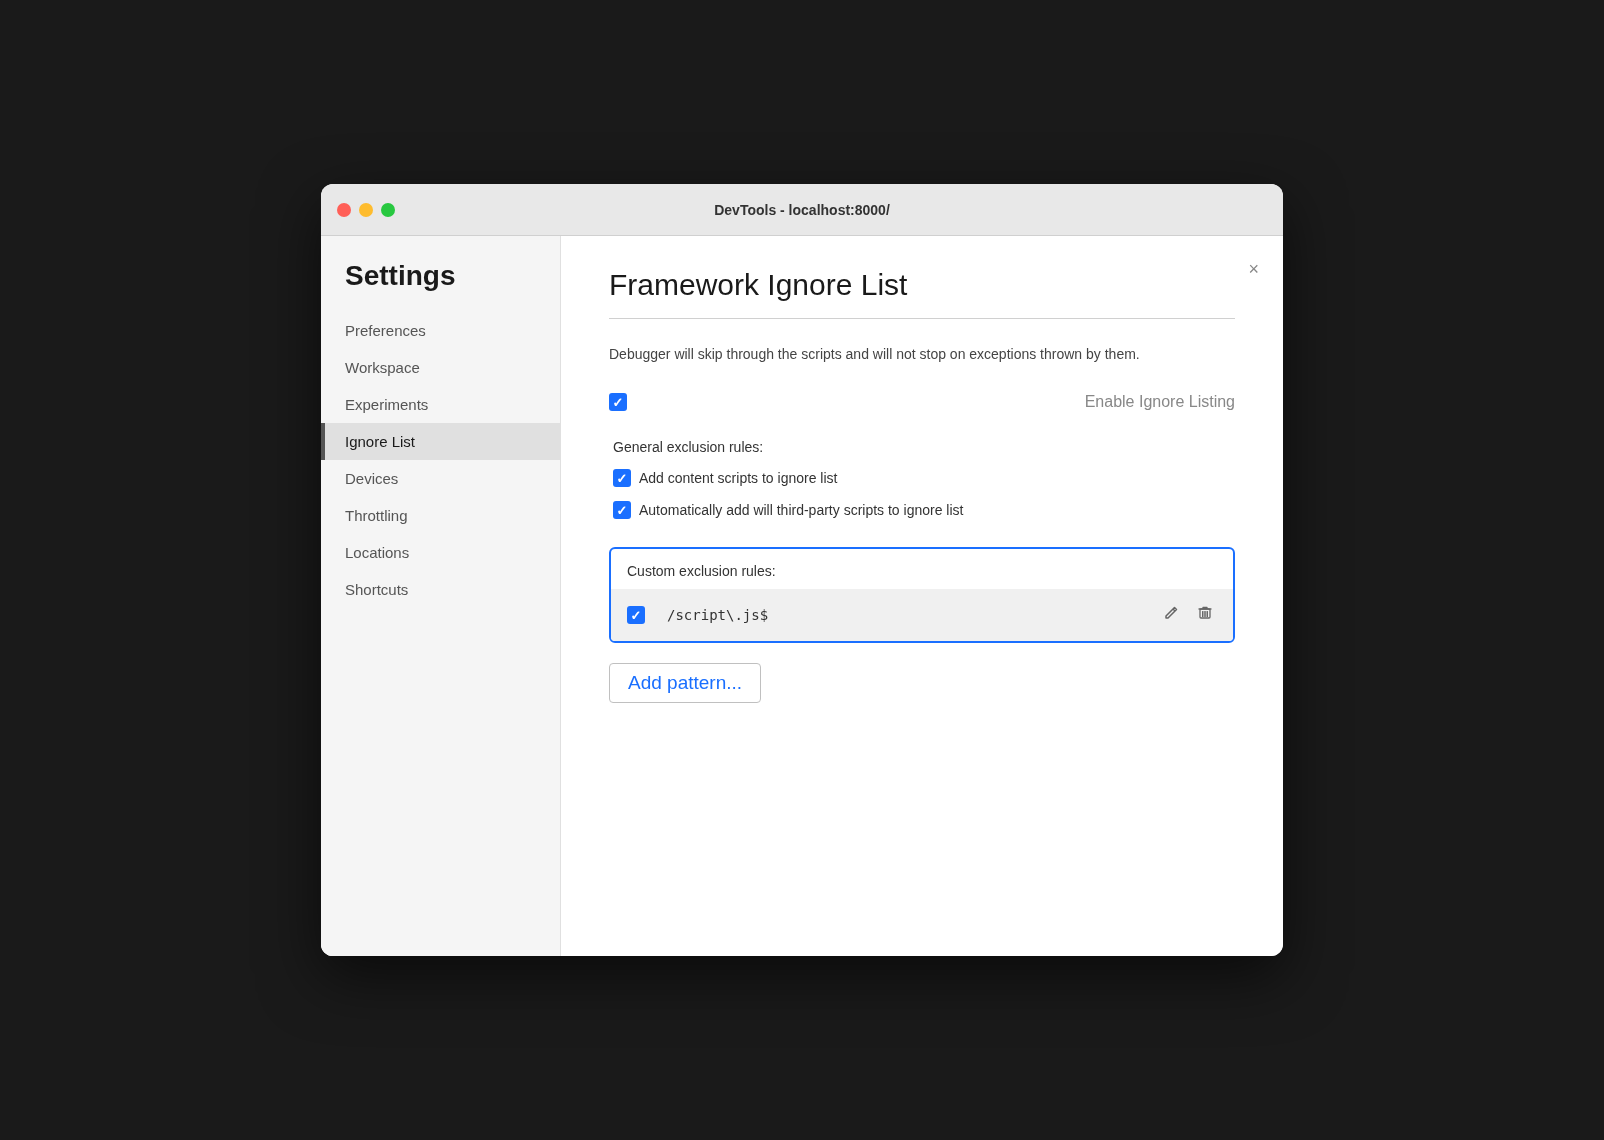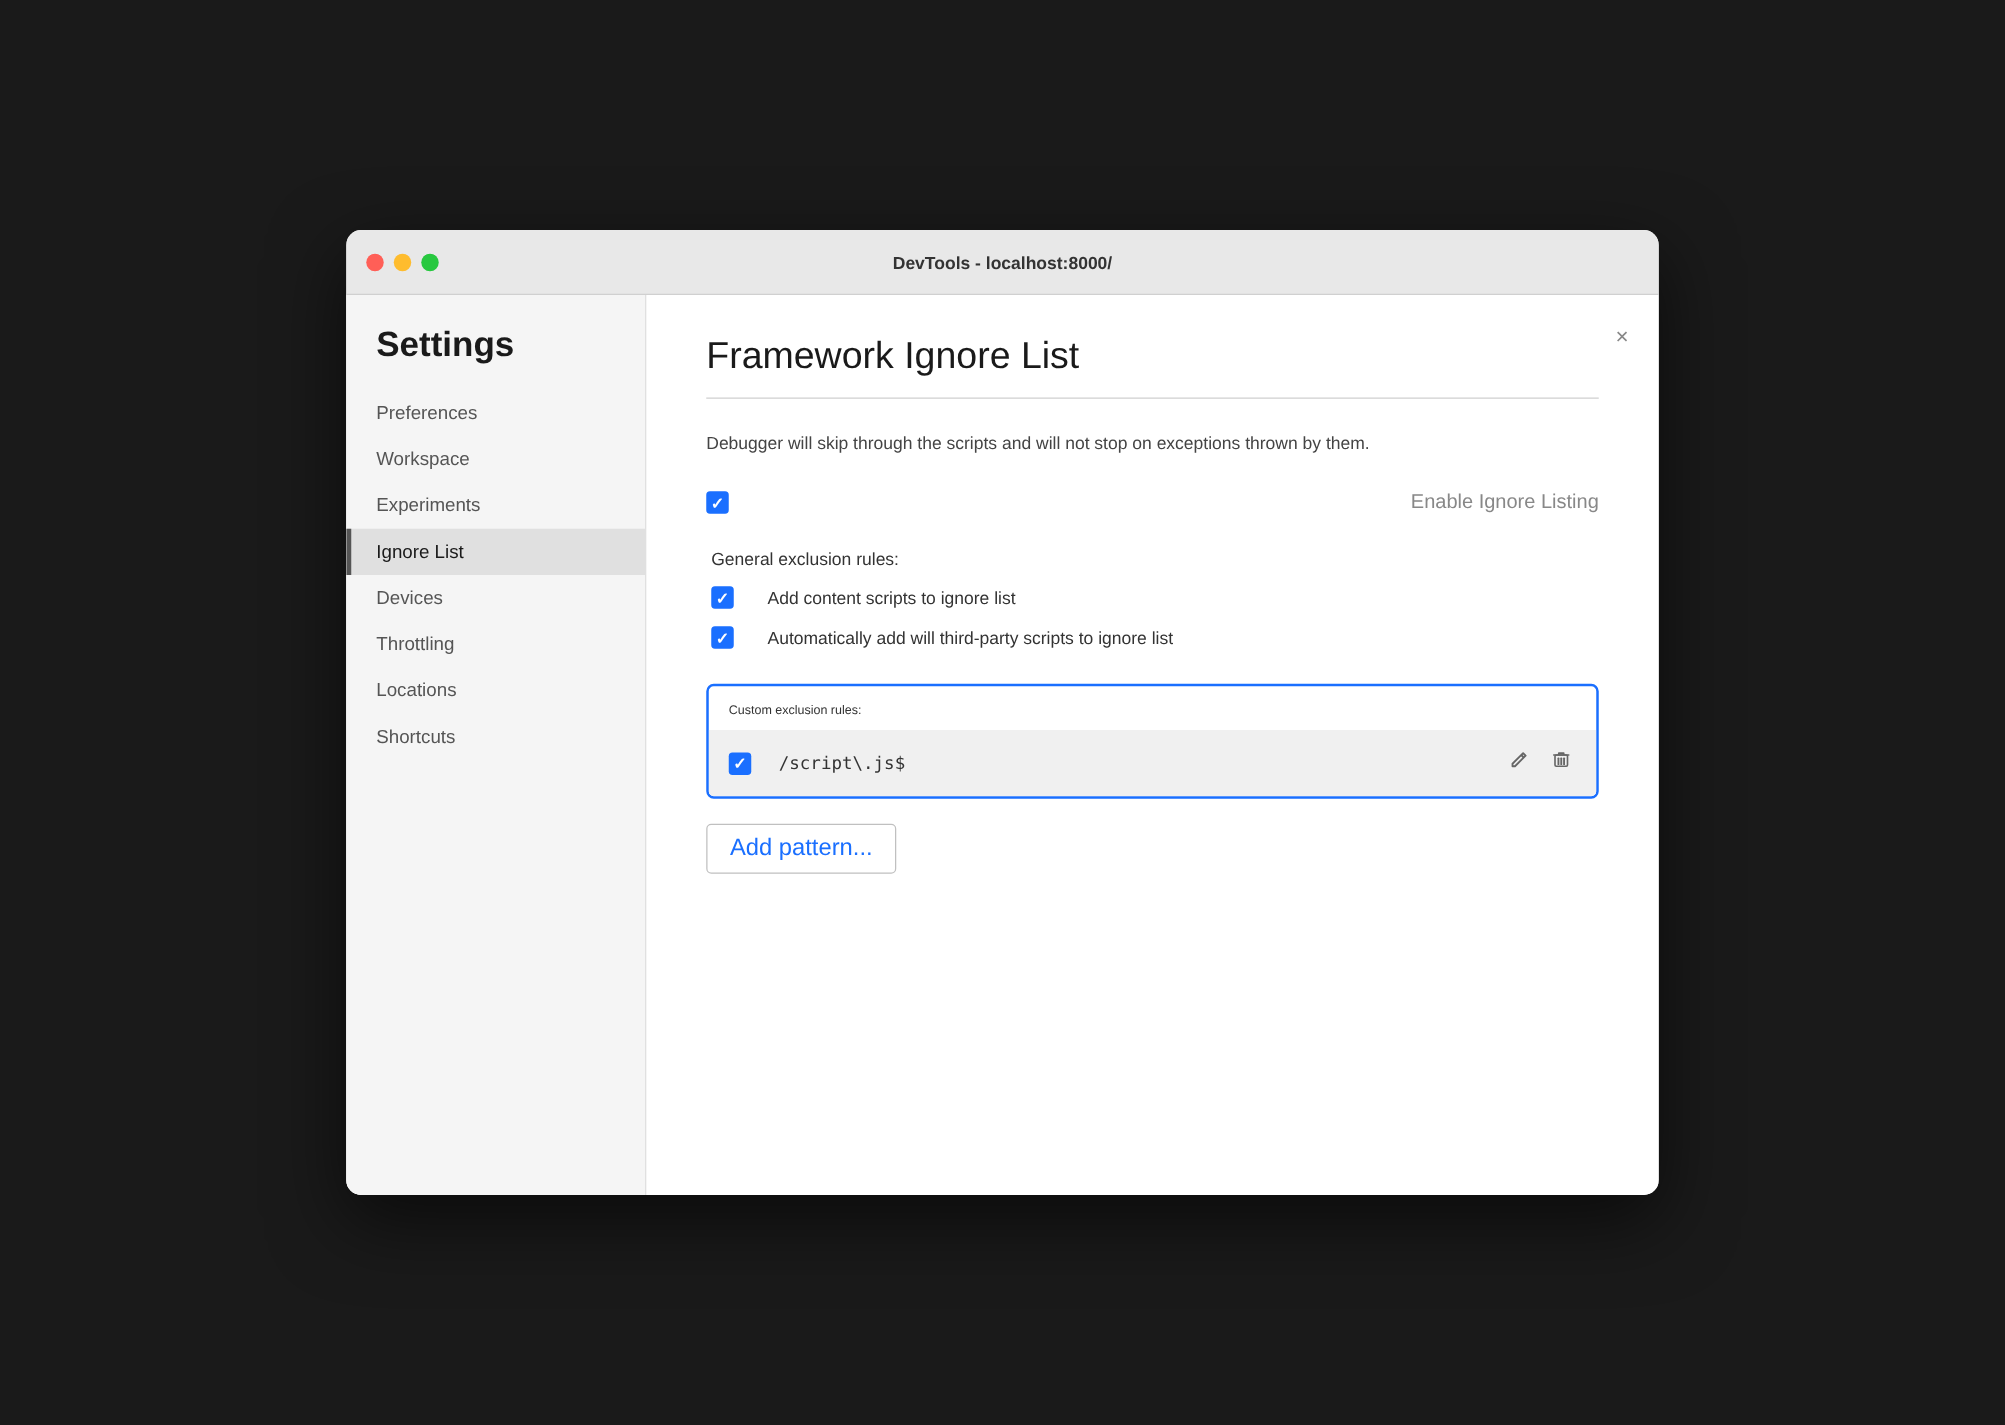--- a/index.html
+++ b/index.html
@@ -6,21 +6,21 @@
     body {
       background: #1a1a1a;
       display: flex;
       align-items: center;
       justify-content: center;
       min-height: 100vh;
       font-family: -apple-system, BlinkMacSystemFont, 'Helvetica Neue', Arial, sans-serif;
     }
 
     .window {
-      width: 1050px;
+      width: 962px;
       background: #f0f0f0;
       border-radius: 12px;
       overflow: hidden;
       box-shadow: 0 20px 60px rgba(0,0,0,0.6);
     }
 
     .title-bar {
       background: #e8e8e8;
       height: 52px;
       display: flex;
@@ -175,21 +175,21 @@
       font-size: 14px;
       color: #333;
       font-weight: 500;
       margin-bottom: 14px;
       padding-left: 4px;
     }
 
     .checkbox-row {
       display: flex;
       align-items: center;
-      gap: 27px;
+      gap: 8px;
       margin-bottom: 14px;
       padding-left: 4px;
     }
 
     .checkbox-row-label {
       font-size: 14px;
       color: #333;
     }
 
     .general-rules {
@@ -198,21 +198,21 @@
 
     .custom-exclusion-box {
       border: 2.5px solid #1a6fff;
       border-radius: 6px;
       background: #fff;
       margin-bottom: 20px;
       overflow: hidden;
     }
 
     .custom-exclusion-header {
-      font-size: 10px;
+      font-size: 14px;
       color: #333;
       font-weight: 500;
       padding: 14px 16px 10px 16px;
     }
 
     .custom-exclusion-rule {
       display: flex;
       align-items: center;
       background: #f0f0f0;
       padding: 12px 16px;

